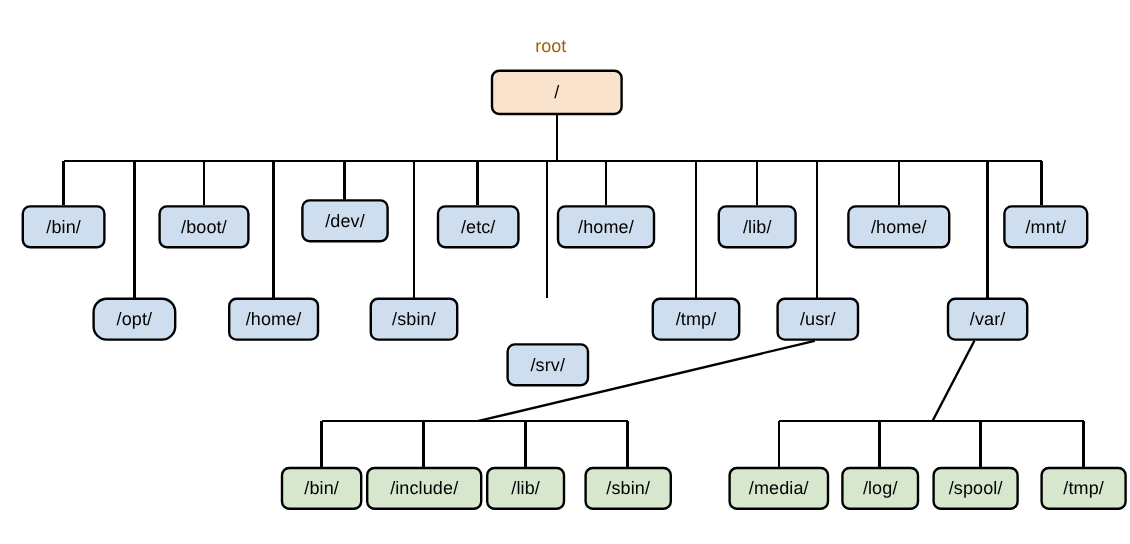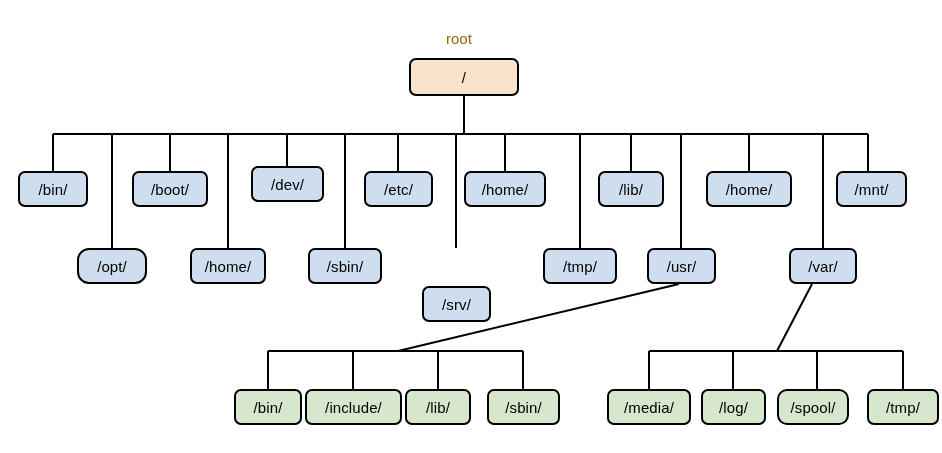--- a/index.html
+++ b/index.html
@@ -164,21 +164,21 @@
       </div>
       <div class="node green-node" style="left: 487px; top: 389px; width: 73px; height: 36px;">
         <span>/sbin/</span>
       </div>
       <div class="node green-node" style="left: 607px; top: 389px; width: 84px; height: 36px;">
         <span>/media/</span>
       </div>
       <div class="node green-node" style="left: 701px; top: 389px; width: 65px; height: 36px;">
         <span>/log/</span>
       </div>
-      <div class="node green-node" style="left: 777px; top: 389px; width: 72px; height: 36px; border-radius: 10px;">
+      <div class="node green-node" style="left: 777px; top: 389px; width: 72px; height: 36px;">
         <span>/spool/</span>
       </div>
       <div class="node green-node" style="left: 867px; top: 389px; width: 72px; height: 36px;">
         <span>/tmp/</span>
       </div>
     </div>
 
 </div>
 
 </body></html>

